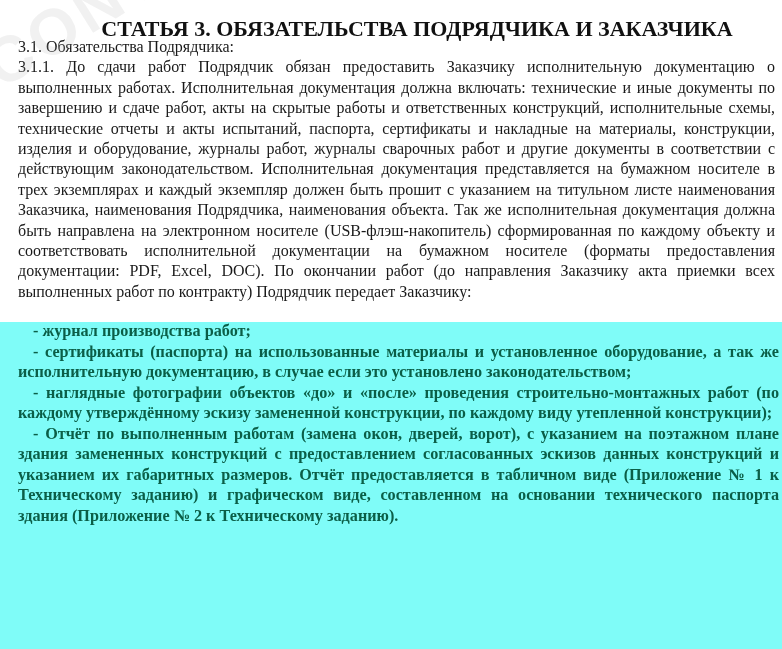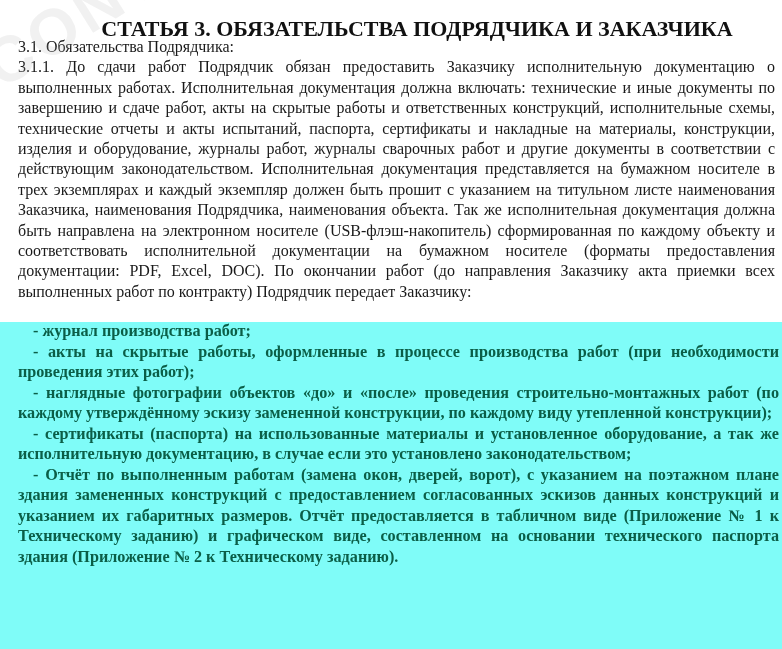--- a/index.html
+++ b/index.html
@@ -49,19 +49,18 @@
 
 <div class="title">СТАТЬЯ 3. ОБЯЗАТЕЛЬСТВА ПОДРЯДЧИКА И ЗАКАЗЧИКА</div>
 
 <div class="body">
   <p class="subhead">3.1. Обязательства Подрядчика:</p>
   <p>3.1.1. До сдачи работ Подрядчик обязан предоставить Заказчику исполнительную документацию о выполненных работах. Исполнительная документация должна включать: технические и иные документы по завершению и сдаче работ, акты на скрытые работы и ответственных конструкций, исполнительные схемы, технические отчеты и акты испытаний, паспорта, сертификаты и накладные на материалы, конструкции, изделия и оборудование, журналы работ, журналы сварочных работ и другие документы в соответствии с действующим законодательством. Исполнительная документация представляется на бумажном носителе в трех экземплярах и каждый экземпляр должен быть прошит с указанием на титульном листе наименования Заказчика, наименования Подрядчика, наименования объекта. Так же исполнительная документация должна быть направлена на электронном носителе (USB-флэш-накопитель) сформированная по каждому объекту и соответствовать исполнительной документации на бумажном носителе (форматы предоставления документации: PDF, Excel, DOC). По окончании работ (до направления Заказчику акта приемки всех выполненных работ по контракту) Подрядчик передает Заказчику:</p>
 </div>
 
 <div class="list">
   <p>- журнал производства работ;</p>
-  <p style="margin-left:-15px;text-indent:15px;">- акты на скрытые работы, оформленные в процессе производства работ (при необходимости проведения этих работ);</p>
+  <p style="margin-left:-15px;text-indent:15px;">- сертификаты (паспорта) на использованные материалы и установленное оборудование, а так же исполнительную документацию, в случае если это установлено законодательством;</p>
   <p style="margin-left:-15px;text-indent:15px;">- наглядные фотографии объектов «до» и «после» проведения строительно-монтажных работ (по каждому утверждённому эскизу замененной конструкции, по каждому виду утепленной конструкции);</p>
-  <p style="margin-left:-15px;text-indent:15px;">- сертификаты (паспорта) на использованные материалы и установленное оборудование, а так же исполнительную документацию, в случае если это установлено законодательством;</p>
   <p style="margin-left:-15px;text-indent:15px;">- Отчёт по выполненным работам (замена окон, дверей, ворот), с указанием на поэтажном плане здания замененных конструкций с предоставлением согласованных эскизов данных конструкций и указанием их габаритных размеров. Отчёт предоставляется в табличном виде (Приложение № 1 к Техническому заданию) и графическом виде, составленном на основании технического паспорта здания (Приложение № 2 к Техническому заданию).</p>
 </div>
 
 <div class="watermark">CONTRACT NOVOSTI</div>
 
 </body></html>

